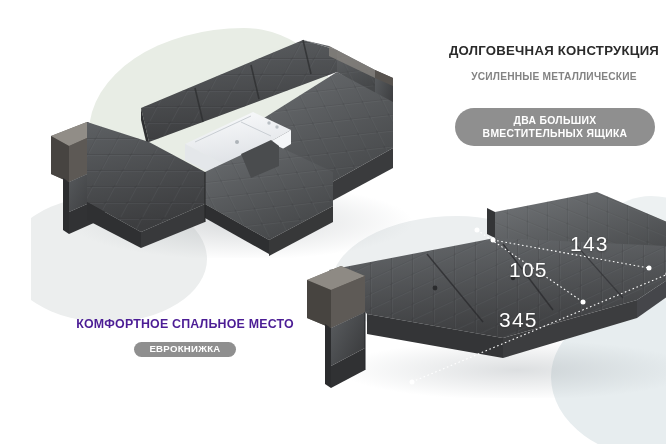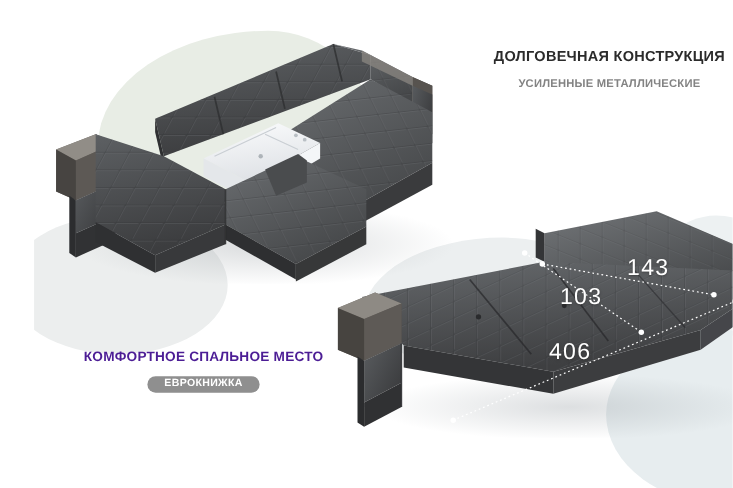--- a/index.html
+++ b/index.html
@@ -202,20 +202,26 @@
       <path d="M160 146 L160 196" stroke="#272829" stroke-width="1.4" opacity=".8"></path>
     </svg>
   </div>
 
   <div id="headline">ДОЛГОВЕЧНАЯ КОНСТРУКЦИЯ</div>
 
   <div id="subhead">
     <span class="l">УСИЛЕННЫЕ МЕТАЛЛИЧЕСКИЕ</span>
   </div>
 
+  <div class="pill" id="pill-boxes">
+    <span>
+      <span class="l">ДВА БОЛЬШИХ</span>
+      <span class="l">ВМЕСТИТЕЛЬНЫХ ЯЩИКА</span>
+    </span>
+  </div>
 
   <div id="sleep-title">КОМФОРТНОЕ СПАЛЬНОЕ МЕСТО</div>
 
   <div class="pill" id="pill-euro">ЕВРОКНИЖКА</div>
 
   <div class="sofa-wrap" style="left:276px; top:188px;">
     <svg class="sofa-svg" width="390" height="210" viewBox="0 0 390 210">
       <defs>
         <linearGradient id="bvelA" x1="0" y1="0" x2="0.2" y2="1">
           <stop offset="0" stop-color="#64676a"></stop>
@@ -294,16 +300,16 @@
     <line x1="446" y1="230" x2="552" y2="302" stroke="#ffffff" stroke-width="1.1" stroke-dasharray="1.6 2.6"></line>
     <circle cx="446" cy="230" r="2.5" fill="#ffffff"></circle>
     <circle cx="552" cy="302" r="2.5" fill="#ffffff"></circle>
 
     <line x1="381" y1="382" x2="637" y2="274" stroke="#ffffff" stroke-width="1.1" stroke-dasharray="1.6 2.6"></line>
     <circle cx="381" cy="382" r="2.5" fill="#ffffff"></circle>
     <circle cx="637" cy="274" r="2.5" fill="#ffffff"></circle>
   </svg>
 
   <div class="dimlabel" id="dim-143-label">143</div>
-  <div class="dimlabel" id="dim-158-label">103</div>
-  <div class="dimlabel" id="dim-288-label">406</div>
+  <div class="dimlabel" id="dim-158-label">105</div>
+  <div class="dimlabel" id="dim-288-label">345</div>
 
 </div>
 
 </body></html>

